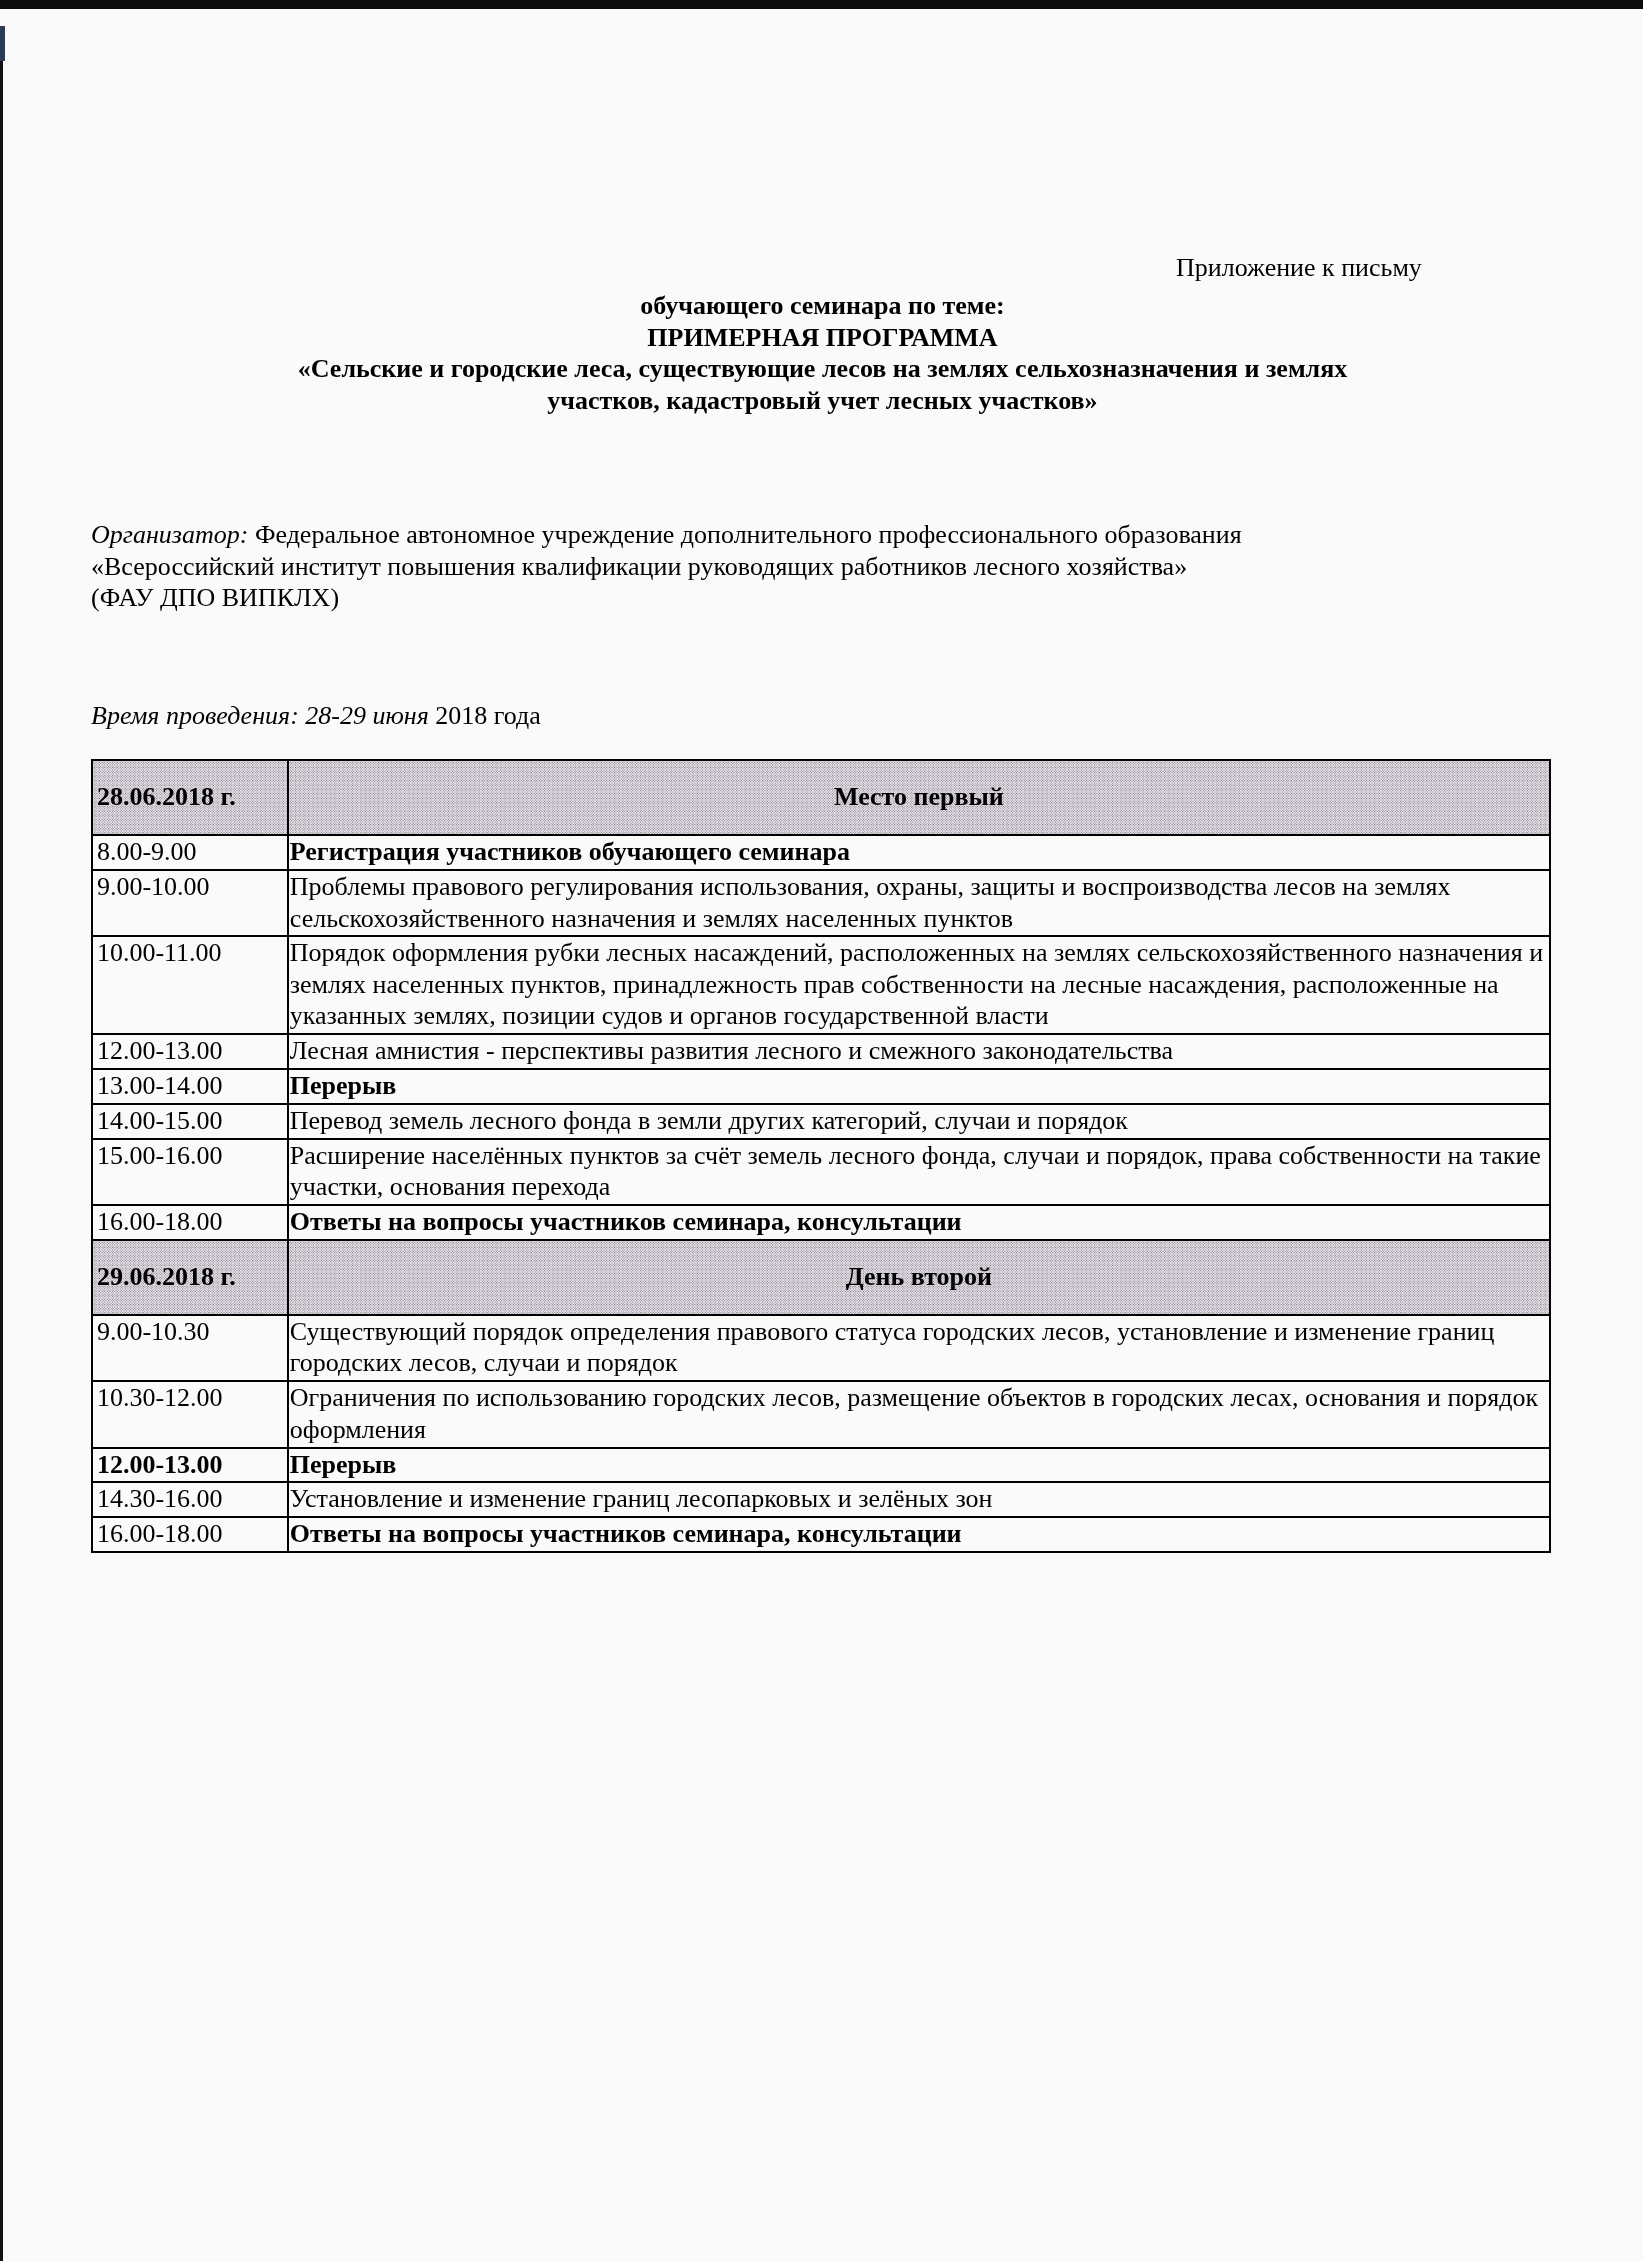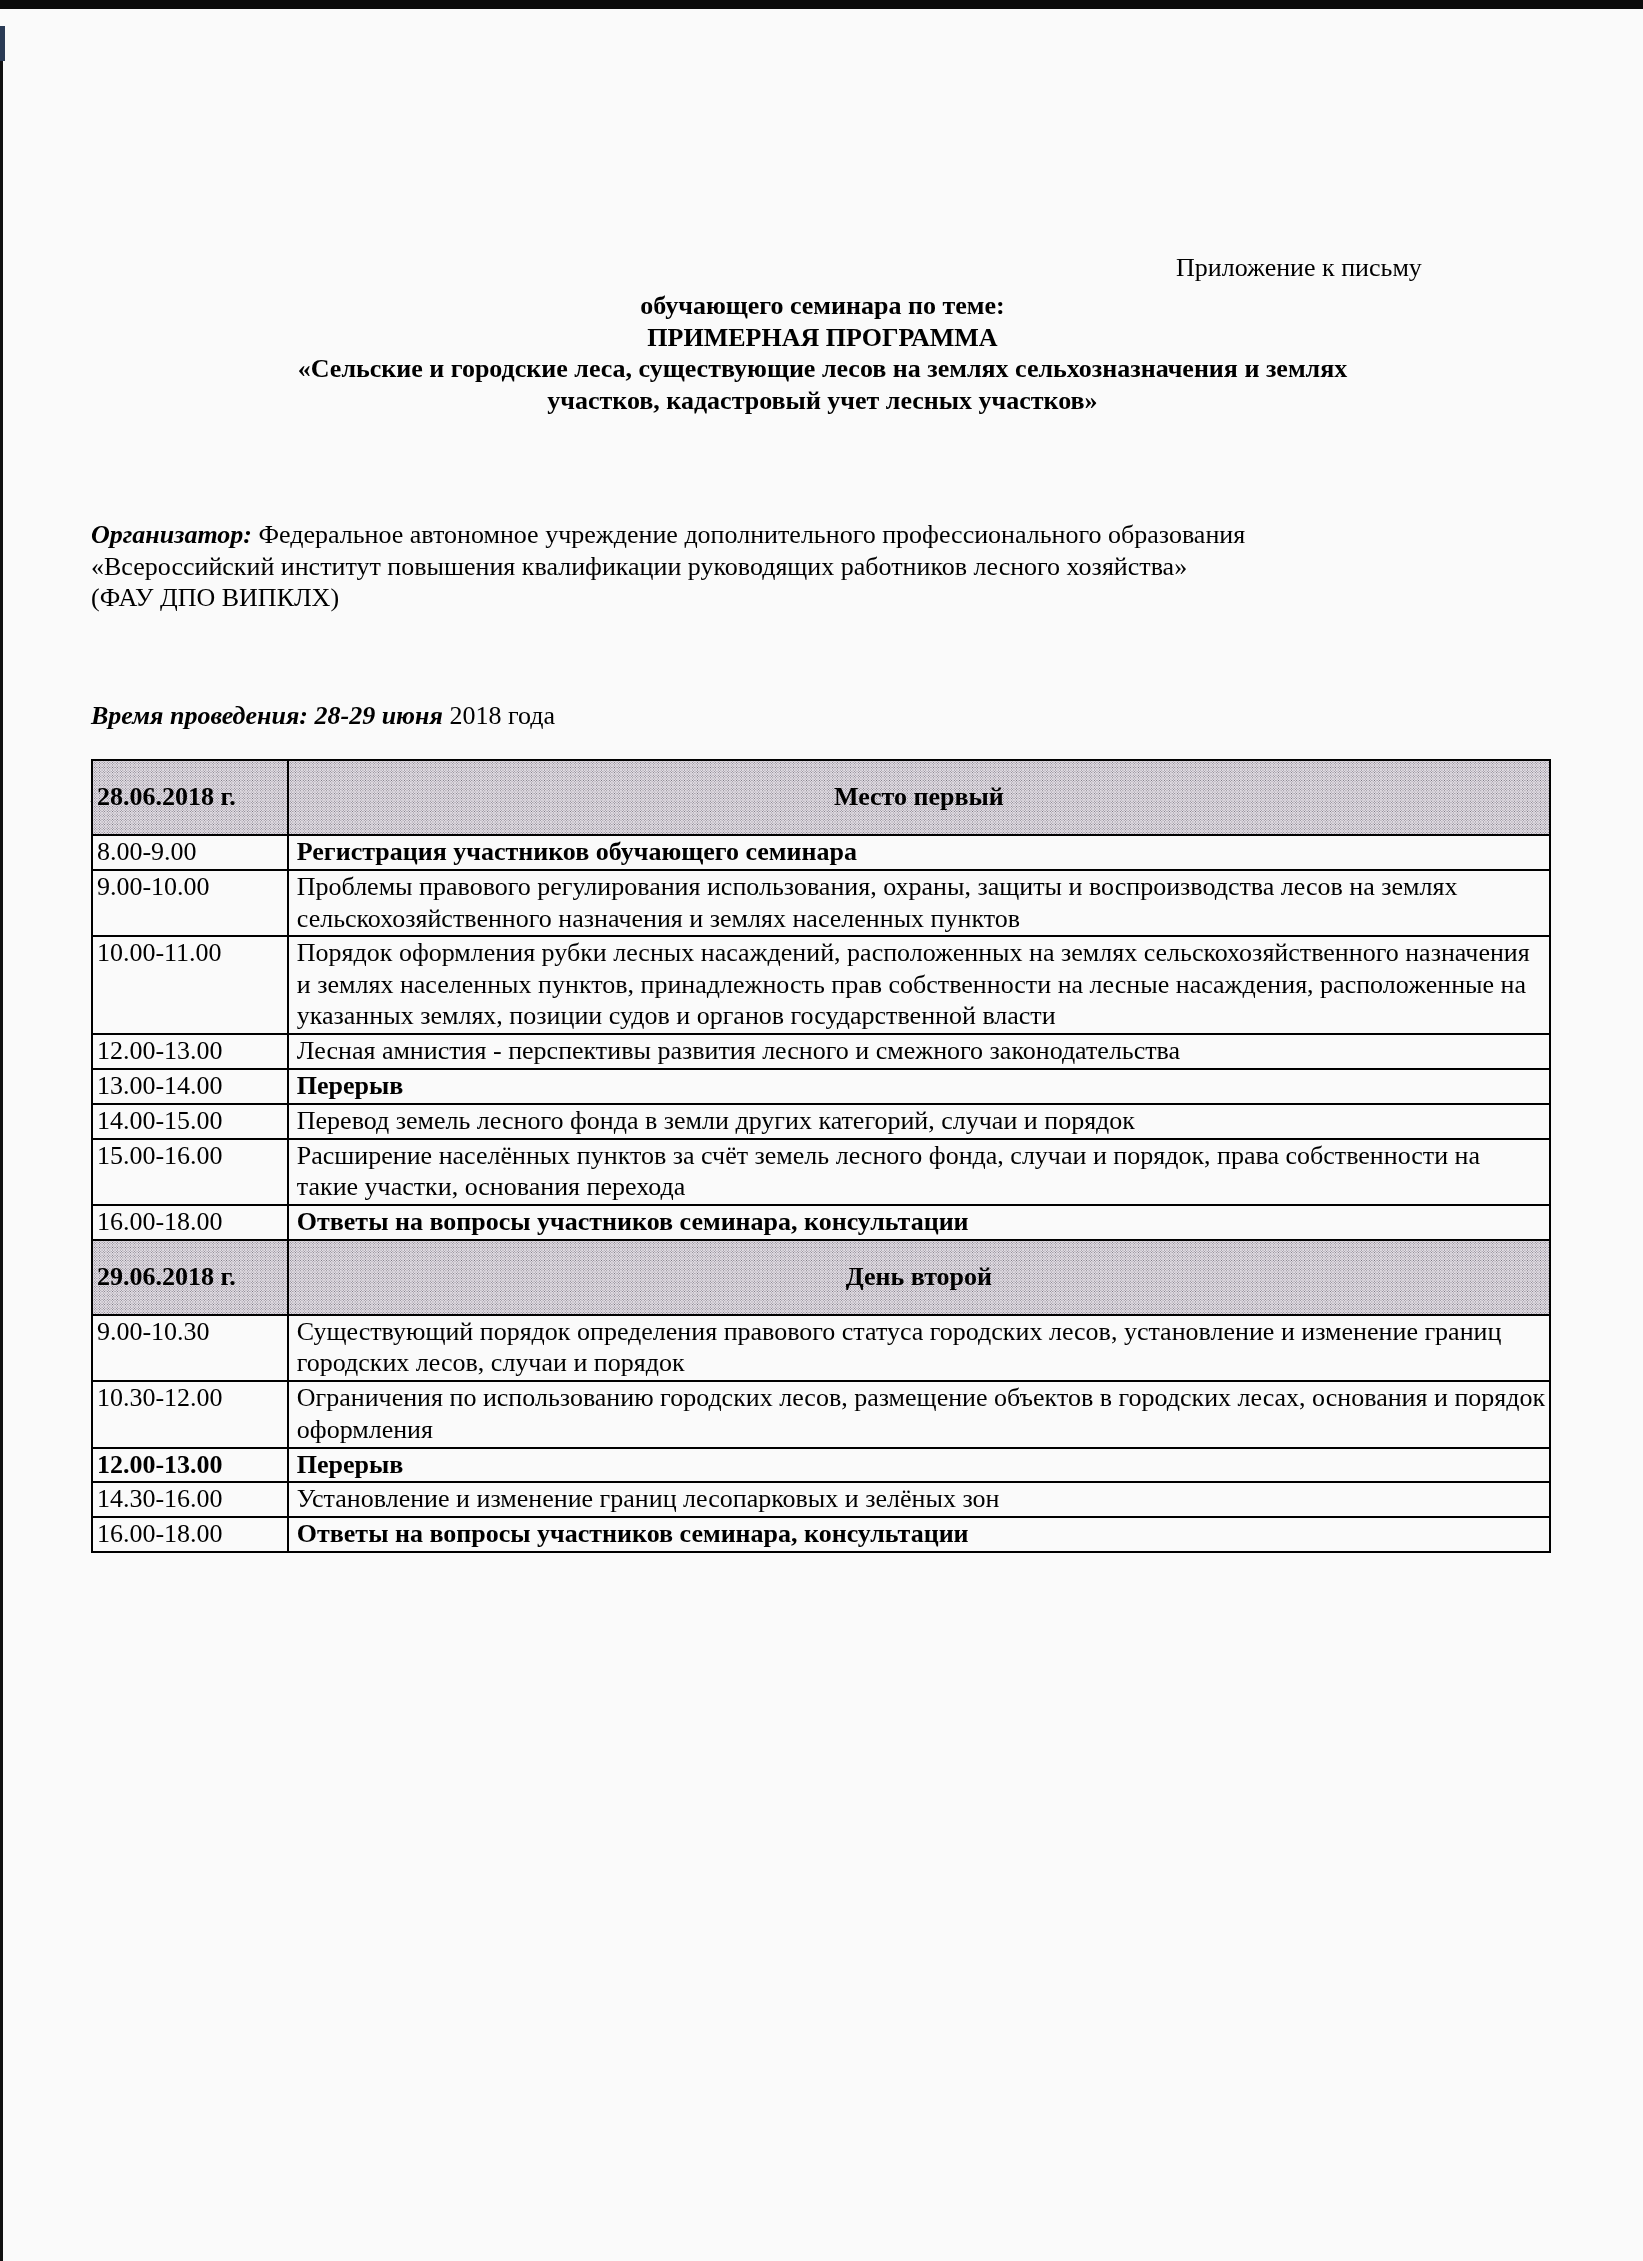--- a/index.html
+++ b/index.html
@@ -59,21 +59,21 @@
     .title-block div { white-space: nowrap; }
     .org-block {
       position: absolute;
       top: 519px;
       left: 91px;
       width: 1478px;
       font-size: 26px;
       line-height: 31.5px;
     }
     .org-block div { white-space: nowrap; }
-    .label-italic { font-style: italic; font-weight: bold; }
+    .label-italic { font-style: italic; }
     .when-block {
       position: absolute;
       top: 654px;
       left: 91px;
       width: 1478px;
       font-size: 26px;
       line-height: 32px;
     }
     .when-block div { white-space: nowrap; margin-top: 46px; }
 
@@ -89,21 +89,21 @@
     table.schedule td {
       border: 2.6px solid #000;
       vertical-align: top;
       padding: 0 3.9px 1.3px 3.9px;
     }
     table.schedule td.time {
       width: 186px;
       white-space: nowrap;
     }
     table.schedule td.topic {
-      padding-left: 8px;
+      padding-left: 1px;
     }
     tr.day-header td {
       height: 72px;
       vertical-align: middle;
       font-weight: bold;
       background-color: #e2dde4;
       background-image:
         radial-gradient(#6d6a74 0.6px, transparent 0.7px),
         radial-gradient(#8a8590 0.6px, transparent 0.7px);
       background-size: 2.6px 2.6px, 2.6px 2.6px;

